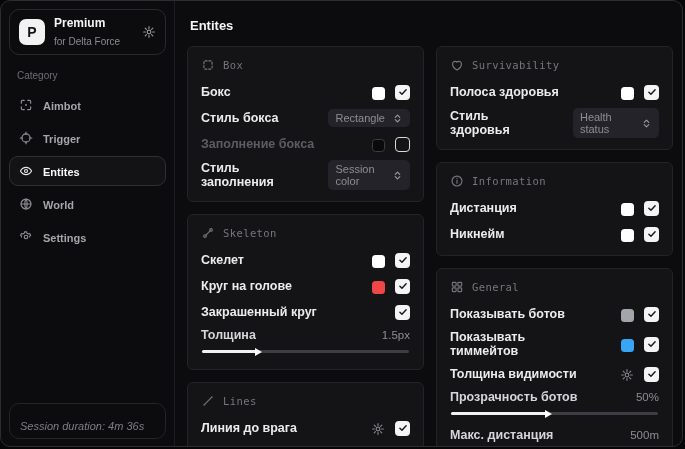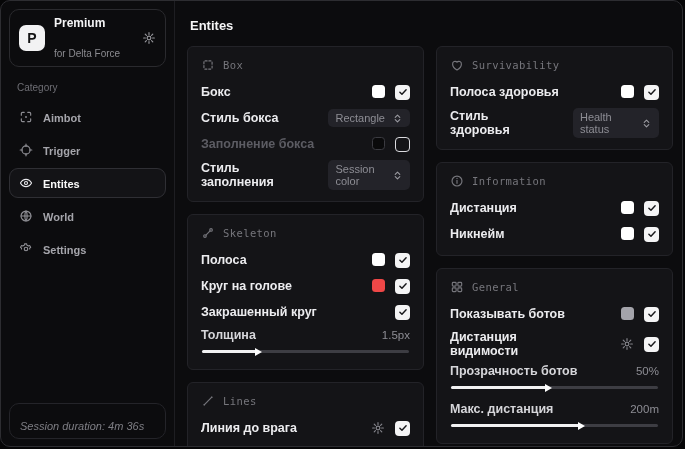--- a/index.html
+++ b/index.html
@@ -8,21 +8,21 @@
        background:#0c0c0e;display:flex;overflow:hidden;}
 
   
   .sidebar{width:174px;min-width:174px;box-sizing:border-box;border-right:1px solid #1e1e22;
            position:relative;padding:8px;}
   .brand-card{border:1px solid #2a2a2e;border-radius:10px;padding:6px 9px;display:flex;align-items:center;gap:9px;}
   .brand-logo{width:26px;height:26px;border-radius:7px;background:#f2f2f3;color:#141414;font-weight:bold;
               display:flex;align-items:center;justify-content:center;font-size:14px;}
   .brand-text{line-height:1.2;}
   .brand-title{font-size:12px;font-weight:bold;color:#f5f5f6;}
-  .brand-sub{font-size:10px;color:#8b8b90;margin-top:18px;}
+  .brand-sub{font-size:10px;color:#8b8b90;margin-top:6px;}
   .brand-gear{margin-left:auto;color:#97979c;display:flex;}
   .category{font-size:10px;color:#6e6e74;margin:15px 8px 9px;}
   .nav{display:flex;flex-direction:column;gap:3px;}
   .nav-item{display:flex;align-items:flex-end;gap:10px;padding:7px 9px;border-radius:9px;
             border:1px solid transparent;color:#a5a5ab;font-size:11px;font-weight:600;cursor:default;}
   .nav-item.active{border-color:#2f2f34;background:#131316;color:#fafafa;}
   .nav-ico{display:flex;color:#8e8e94;}
   .nav-item.active .nav-ico{color:#e9e9ed;}
   .session-card{position:absolute;left:8px;right:8px;bottom:7px;height:36px;border:1px solid #242429;
                 border-radius:10px;display:flex;align-items:flex-end;padding:6px 10px;box-sizing:border-box;}
@@ -34,21 +34,21 @@
   .cols{display:flex;gap:12px;}
   .col{display:flex;flex-direction:column;gap:12px;width:237px;min-width:237px;}
   .panel{background:#141417;border:1px solid #232328;border-radius:6px;padding:11px 13px;box-sizing:border-box;}
   .panel-head{display:flex;align-items:center;gap:8px;color:#76767c;
               font-family:"DejaVu Sans Mono",monospace;font-size:10.5px;letter-spacing:.4px;margin-bottom:10px;}
   .panel-head .ph-ico{display:flex;color:#76767c;}
   .row{display:flex;align-items:center;justify-content:space-between;min-height:20px;margin-bottom:6px;gap:32px;}
   .row:last-child,.slider-group:last-child{margin-bottom:0;}
   .lbl{font-size:12.5px;font-weight:600;color:#ececef;}
   .lbl.dim{color:#5c5c63;}
-  .ctrls{display:flex;align-items:flex-start;gap:10px;}
+  .ctrls{display:flex;align-items:flex-end;gap:10px;}
   .swatch{width:13px;height:13px;border-radius:3.5px;box-sizing:border-box;}
   .swatch.bordered{border:1px solid #3b3b41;}
   .checkbox{width:15px;height:15px;border-radius:4px;background:#f4f4f5;display:flex;align-items:center;
             justify-content:center;color:#17171a;box-sizing:border-box;}
   .checkbox.un{background:transparent;border:1.5px solid #dadade;}
   .gear{color:#85858c;display:flex;}
   .select{display:flex;align-items:center;gap:7px;background:#232329;border-radius:5px;padding:3px 7px;
           color:#8d8d94;font-size:11px;}
   .select .uf{display:flex;color:#9a9aa0;}
   .slider-group{margin-bottom:7px;}
@@ -199,21 +199,21 @@
               <span class="ph-ico">
                 <svg width="14" height="14" viewBox="0 0 24 24" fill="none" stroke="currentColor" stroke-width="2" stroke-linecap="round" stroke-linejoin="round">
                   <path d="M8.5 15.5 15.5 8.5"></path>
                   <circle cx="6.8" cy="17.2" r="2.2"></circle>
                   <circle cx="17.2" cy="6.8" r="2.2"></circle>
                 </svg>
               </span>
               <span>Skeleton</span>
             </div>
             <div class="row">
-              <span class="lbl">Полоса</span>
+              <span class="lbl">Скелет</span>
               <div class="ctrls">
                 <span class="swatch" style="background: rgb(255, 255, 255);"></span>
                 <span class="checkbox">
                   <svg width="10" height="10" viewBox="0 0 24 24" fill="none" stroke="currentColor" stroke-width="3.4" stroke-linecap="round" stroke-linejoin="round">
                     <path d="M4.5 12.5 9.5 17.5 19.5 6.5"></path>
                   </svg>
                 </span>
               </div>
             </div>
             <div class="row">
@@ -379,21 +379,32 @@
               <div class="ctrls">
                 <span class="swatch" style="background: rgb(164, 164, 171);"></span>
                 <span class="checkbox">
                   <svg width="10" height="10" viewBox="0 0 24 24" fill="none" stroke="currentColor" stroke-width="3.4" stroke-linecap="round" stroke-linejoin="round">
                     <path d="M4.5 12.5 9.5 17.5 19.5 6.5"></path>
                   </svg>
                 </span>
               </div>
             </div>
             <div class="row">
-              <span class="lbl">Дистанция видимости</span>
+              <span class="lbl">Показывать тиммейтов</span>
+              <div class="ctrls">
+                <span class="swatch" style="background: rgb(56, 165, 245);"></span>
+                <span class="checkbox">
+                  <svg width="10" height="10" viewBox="0 0 24 24" fill="none" stroke="currentColor" stroke-width="3.4" stroke-linecap="round" stroke-linejoin="round">
+                    <path d="M4.5 12.5 9.5 17.5 19.5 6.5"></path>
+                  </svg>
+                </span>
+              </div>
+            </div>
+            <div class="row">
+              <span class="lbl">Толщина видимости</span>
               <div class="ctrls">
                 <span class="gear">
                   <svg width="14" height="14" viewBox="0 0 24 24" fill="none" stroke="currentColor" stroke-width="2" stroke-linecap="round" stroke-linejoin="round">
                     <circle cx="12" cy="12" r="3.2"></circle>
                     <path d="M12 2.8v3M12 18.2v3M2.8 12h3M18.2 12h3M5.5 5.5l2.1 2.1M16.4 16.4l2.1 2.1M18.5 5.5l-2.1 2.1M7.6 16.4l-2.1 2.1"></path>
                   </svg>
                 </span>
                 <span class="checkbox">
                   <svg width="10" height="10" viewBox="0 0 24 24" fill="none" stroke="currentColor" stroke-width="3.4" stroke-linecap="round" stroke-linejoin="round">
                     <path d="M4.5 12.5 9.5 17.5 19.5 6.5"></path>
@@ -407,21 +418,21 @@
                 <span class="slider-val">50%</span>
               </div>
               <div class="track">
                 <div class="fill" style="width: 47%;"></div>
                 <div class="thumb" style="left: calc(47% - 3px);"></div>
               </div>
             </div>
             <div class="slider-group">
               <div class="slider-head">
                 <span class="lbl">Макс. дистанция</span>
-                <span class="slider-val">200m</span>
+                <span class="slider-val">500m</span>
               </div>
               <div class="track">
                 <div class="fill" style="width: 63%;"></div>
                 <div class="thumb" style="left: calc(63% - 3px);"></div>
               </div>
             </div>
           </section>
         </div>
     </div>
   </div>

